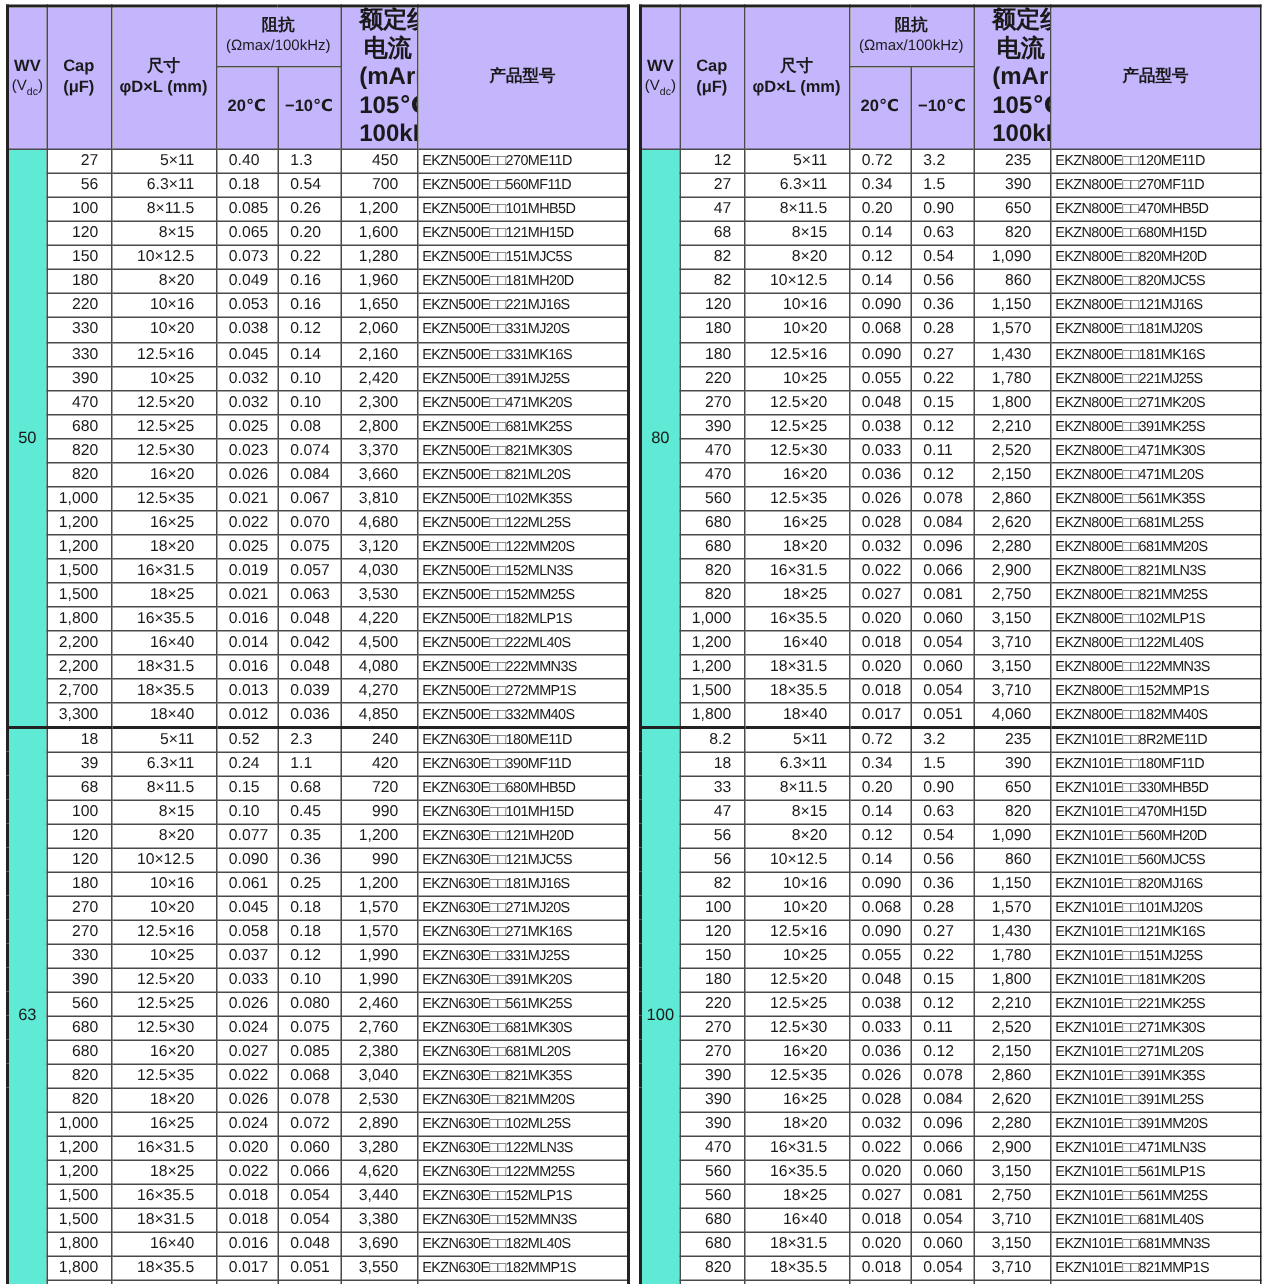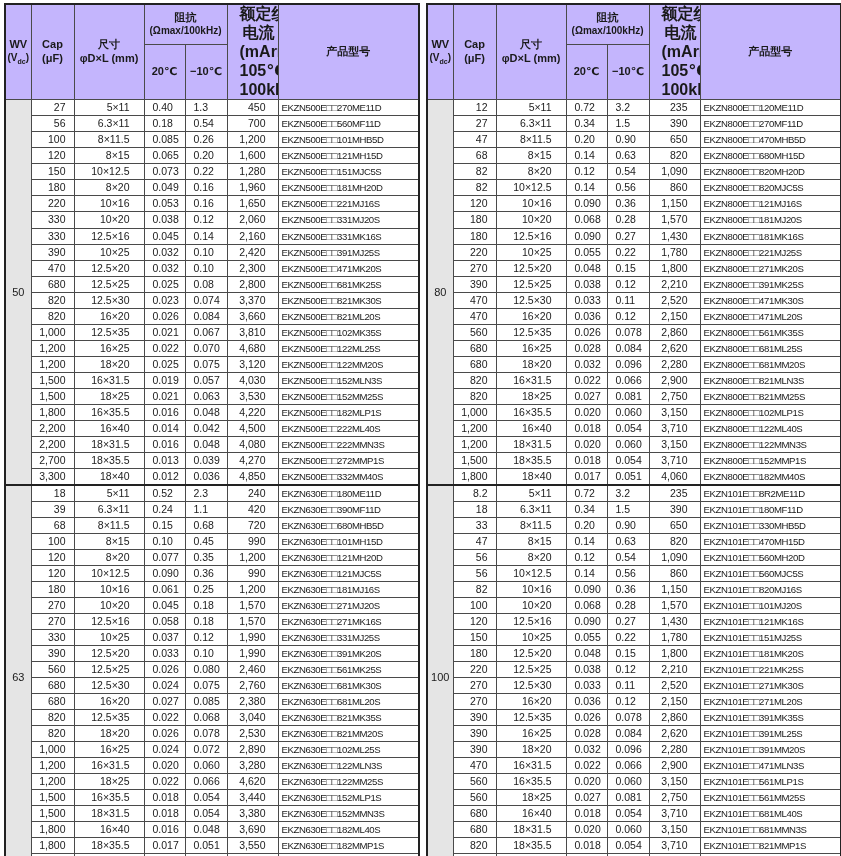--- a/index.html
+++ b/index.html
@@ -22,32 +22,32 @@
     white-space: nowrap;
   }
   thead th {
     background: #c4b5fd;
     font-size: 11px;
     font-weight: bold;
     text-align: center;
     vertical-align: middle;
     line-height: 1.25;
   }
-  thead .sub-note { font-size: 10px; font-weight: bold; }
+  thead .sub-note { font-size: 10px; font-weight: normal; }
   thead .ripple-head { font-size: 16px; line-height: 1.18; padding-left: 12px; }
   th.h-top { height: 40px; }
   th.h-bot { height: 55px; }
   tbody td {
     height: 16px;
     font-size: 10.5px;
     line-height: 15px;
     background: #fff;
   }
   td.wv-cell {
-    background: #e5e5e5;
+    background: #5eead4;
     text-align: center;
     font-size: 11px;
     vertical-align: middle;
   }
   td.cap-cell   { text-align: right;  padding-right: 8px; }
   td.size-cell  { text-align: right;  padding-right: 14px; }
   td.z20-cell,
   td.z10-cell   { text-align: left;   padding-left: 8px; }
   td.rip-cell   { text-align: right;  padding-right: 12px; }
   td.part-cell  { text-align: left;   padding-left: 3px;

